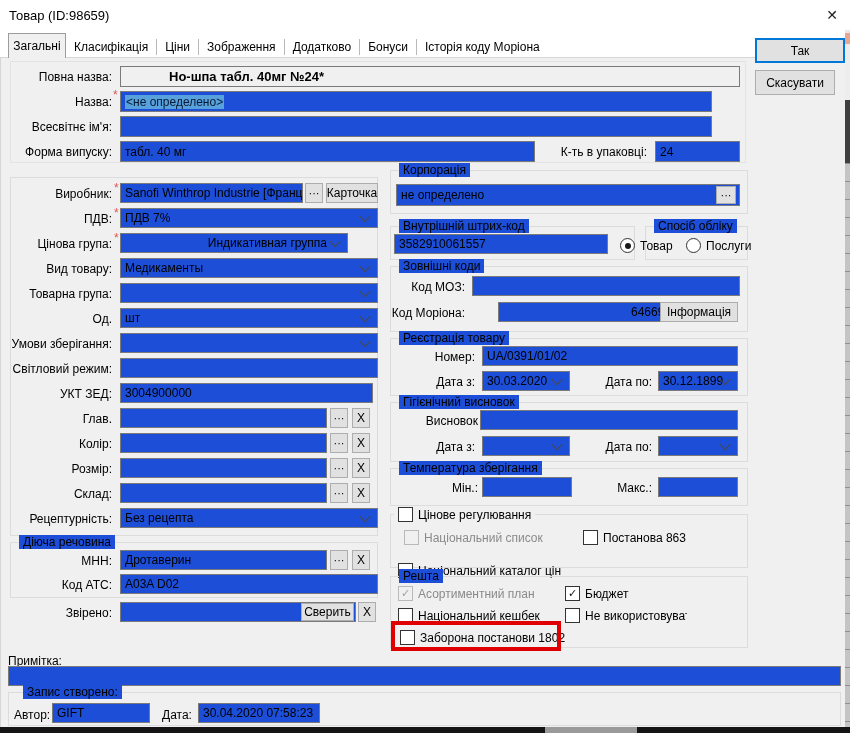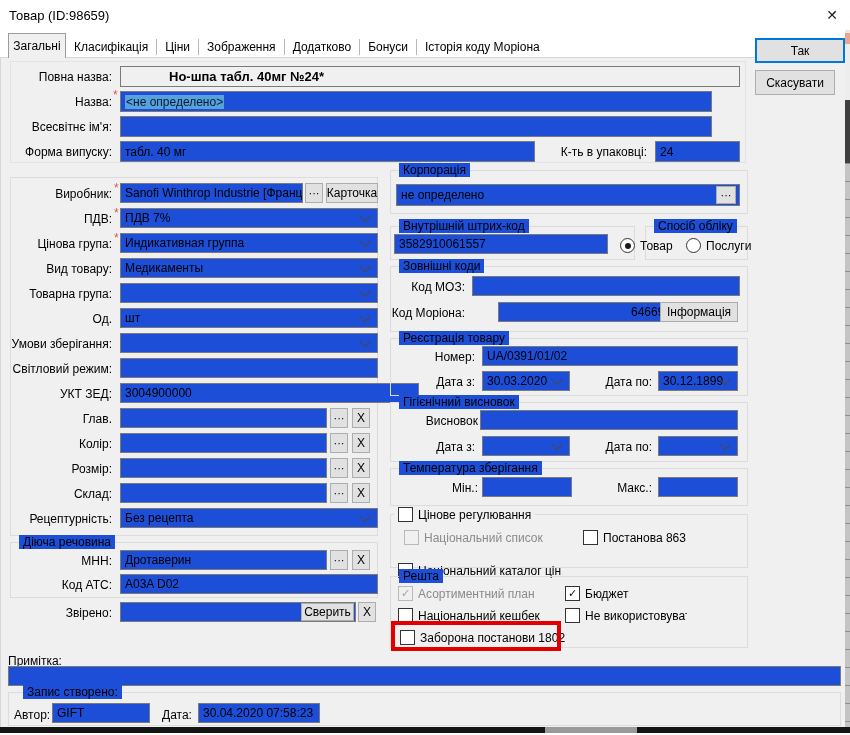--- a/index.html
+++ b/index.html
@@ -146,21 +146,21 @@
 
   <div class="abs lbl" style="left:8px;top:212px;width:104px;">ПДВ:</div>
   <div class="abs req" style="left:114px;top:206px;">*</div>
   <div class="abs field combo" style="left:120px;top:208px;width:258px;height:20px;">
       <span>ПДВ 7%</span>
       <span class="chev"></span>
     </div>
 
   <div class="abs lbl" style="left:8px;top:237px;width:104px;">Цінова група:</div>
   <div class="abs req" style="left:114px;top:231px;">*</div>
-  <div class="abs field combo" style="left:120px;top:233px;width:258px;height:20px;">
+  <div class="abs field combo" style="left:120px;top:233px;width:228px;height:20px;justify-content:flex-end;">
       <span>Индикативная группа</span>
       <span class="chev"></span>
     </div>
 
   <div class="abs lbl" style="left:8px;top:262px;width:104px;">Вид товару:</div>
   <div class="abs field combo" style="left:120px;top:258px;width:258px;height:20px;">
       <span>Медикаменты</span>
       <span class="chev"></span>
     </div>
 
@@ -181,21 +181,21 @@
       <span></span>
       <span class="chev"></span>
     </div>
 
   <div class="abs lbl" style="left:8px;top:362px;width:104px;">Світловий режим:</div>
   <div class="abs field" style="left:120px;top:358px;width:258px;height:20px;">
       <span></span>
     </div>
 
   <div class="abs lbl" style="left:8px;top:387px;width:104px;">УКТ ЗЕД:</div>
-  <div class="abs field" style="left:120px;top:383px;width:299px;height:20px;">
+  <div class="abs field" style="left:120px;top:383px;width:253px;height:20px;">
       <span>3004900000</span>
     </div>
 
   <div class="abs lbl" style="left:8px;top:412px;width:104px;">Глав.</div>
   <div class="abs field" style="left:120px;top:408px;width:207px;height:20px;">
       <span></span>
     </div>
   <div class="abs btn btn-sm" style="left:330px;top:408px;width:18px;height:20px;">···</div>
   <div class="abs btn" style="left:352px;top:408px;width:18px;height:20px;">X</div>
 

